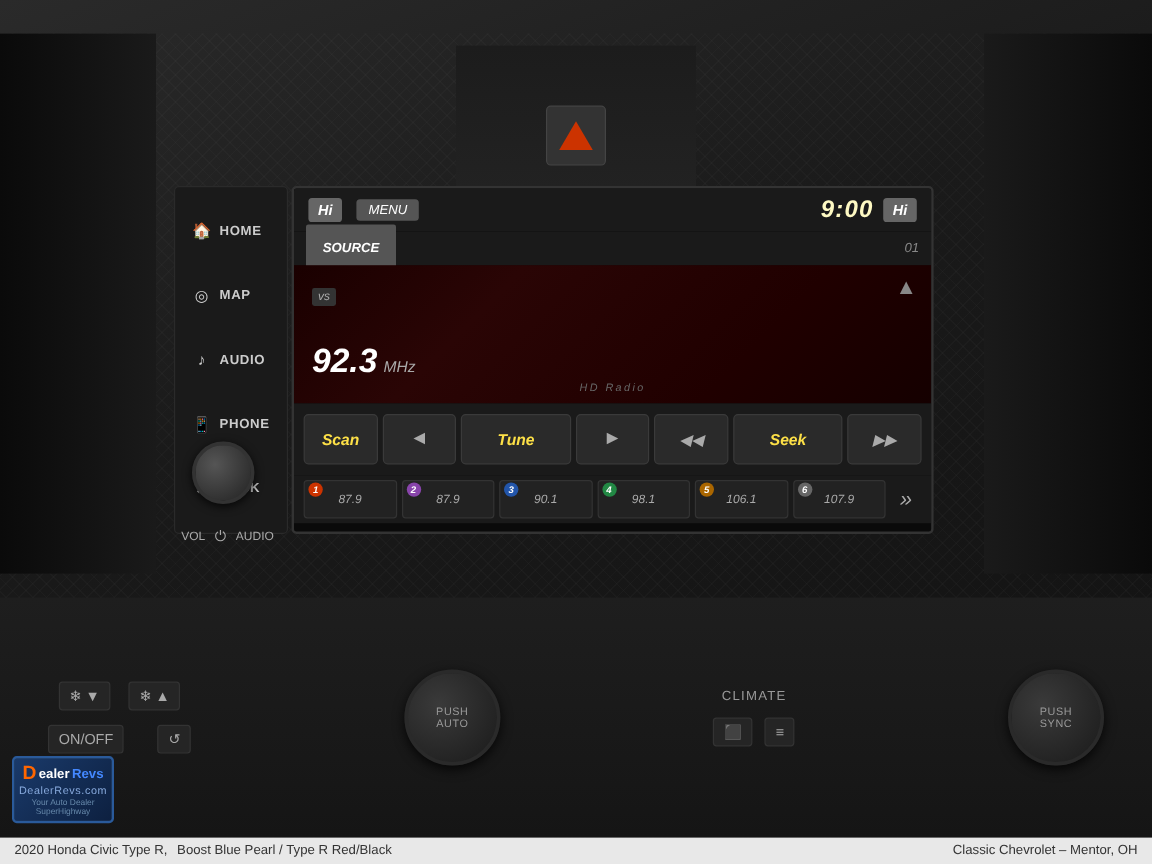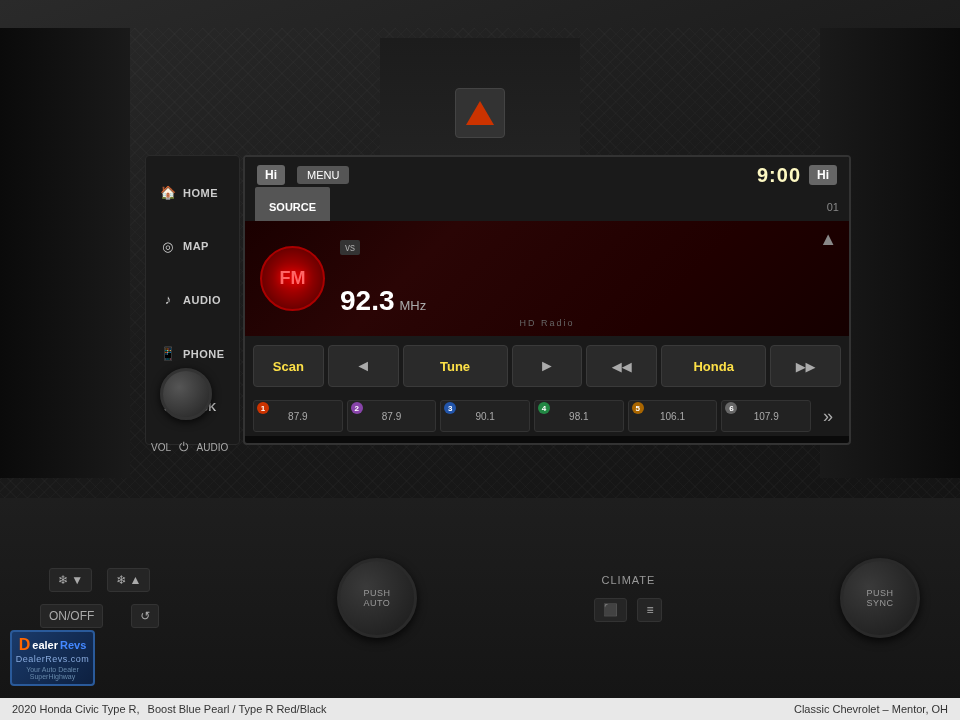--- a/index.html
+++ b/index.html
@@ -156,26 +156,27 @@
     .power-icon {
       font-size: 12px;
       color: #aaa;
     }
 
     
     .main-screen {
       position: absolute;
       top: 0;
       left: 98px;
-      width: 608px;
+      width: 535px;
       height: 290px;
       background: #0a0a0a;
       border-radius: 4px;
       overflow: hidden;
       border: 2px solid #333;
+      font-style: italic;
     }
 
     
     .screen-topbar {
       height: 36px;
       background: #1a1a1a;
       display: flex;
       align-items: center;
       justify-content: space-between;
       padding: 0 12px;
@@ -600,23 +601,20 @@
     </div>
 
     <div class="source-bar">
       <span class="source-tag">SOURCE</span>
       <span style="font-size:11px; color:#888; margin-left:auto;">
         <span>01</span>
       </span>
     </div>
 
     <div class="radio-area">
-      <div class="fm-logo">
-        <span>FM</span>
-      </div>
       <div style="display:flex; flex-direction:column; gap:12px; align-items:flex-start;">
         <span class="vs-badge">vs</span>
         <div style="display:flex; align-items:baseline;margin-top:18px;">
           <span class="freq-display">92.3</span>
           <span class="freq-unit">MHz</span>
         </div>
       </div>
       <div class="chevron-up">▲</div>
       <div class="hdradio-text">HD Radio</div>
     </div>
@@ -631,21 +629,21 @@
       <div class="ctrl-btn" style="flex:1.5">
         <span class="ctrl-btn-label">Tune</span>
       </div>
       <div class="ctrl-btn">
         <span class="ctrl-arrow">►</span>
       </div>
       <div class="ctrl-btn">
         <span class="ctrl-arrow" style="font-size:13px;">◀◀</span>
       </div>
       <div class="ctrl-btn" style="flex:1.5">
-        <span class="ctrl-btn-label">Honda</span>
+        <span class="ctrl-btn-label">Seek</span>
       </div>
       <div class="ctrl-btn">
         <span class="ctrl-arrow" style="font-size:13px;">▶▶</span>
       </div>
     </div>
 
     <div class="preset-row">
       <div class="preset-btn">
         <div class="preset-badge" style="background:#cc3300;">1</div>
         <span class="preset-freq">87.9</span>

